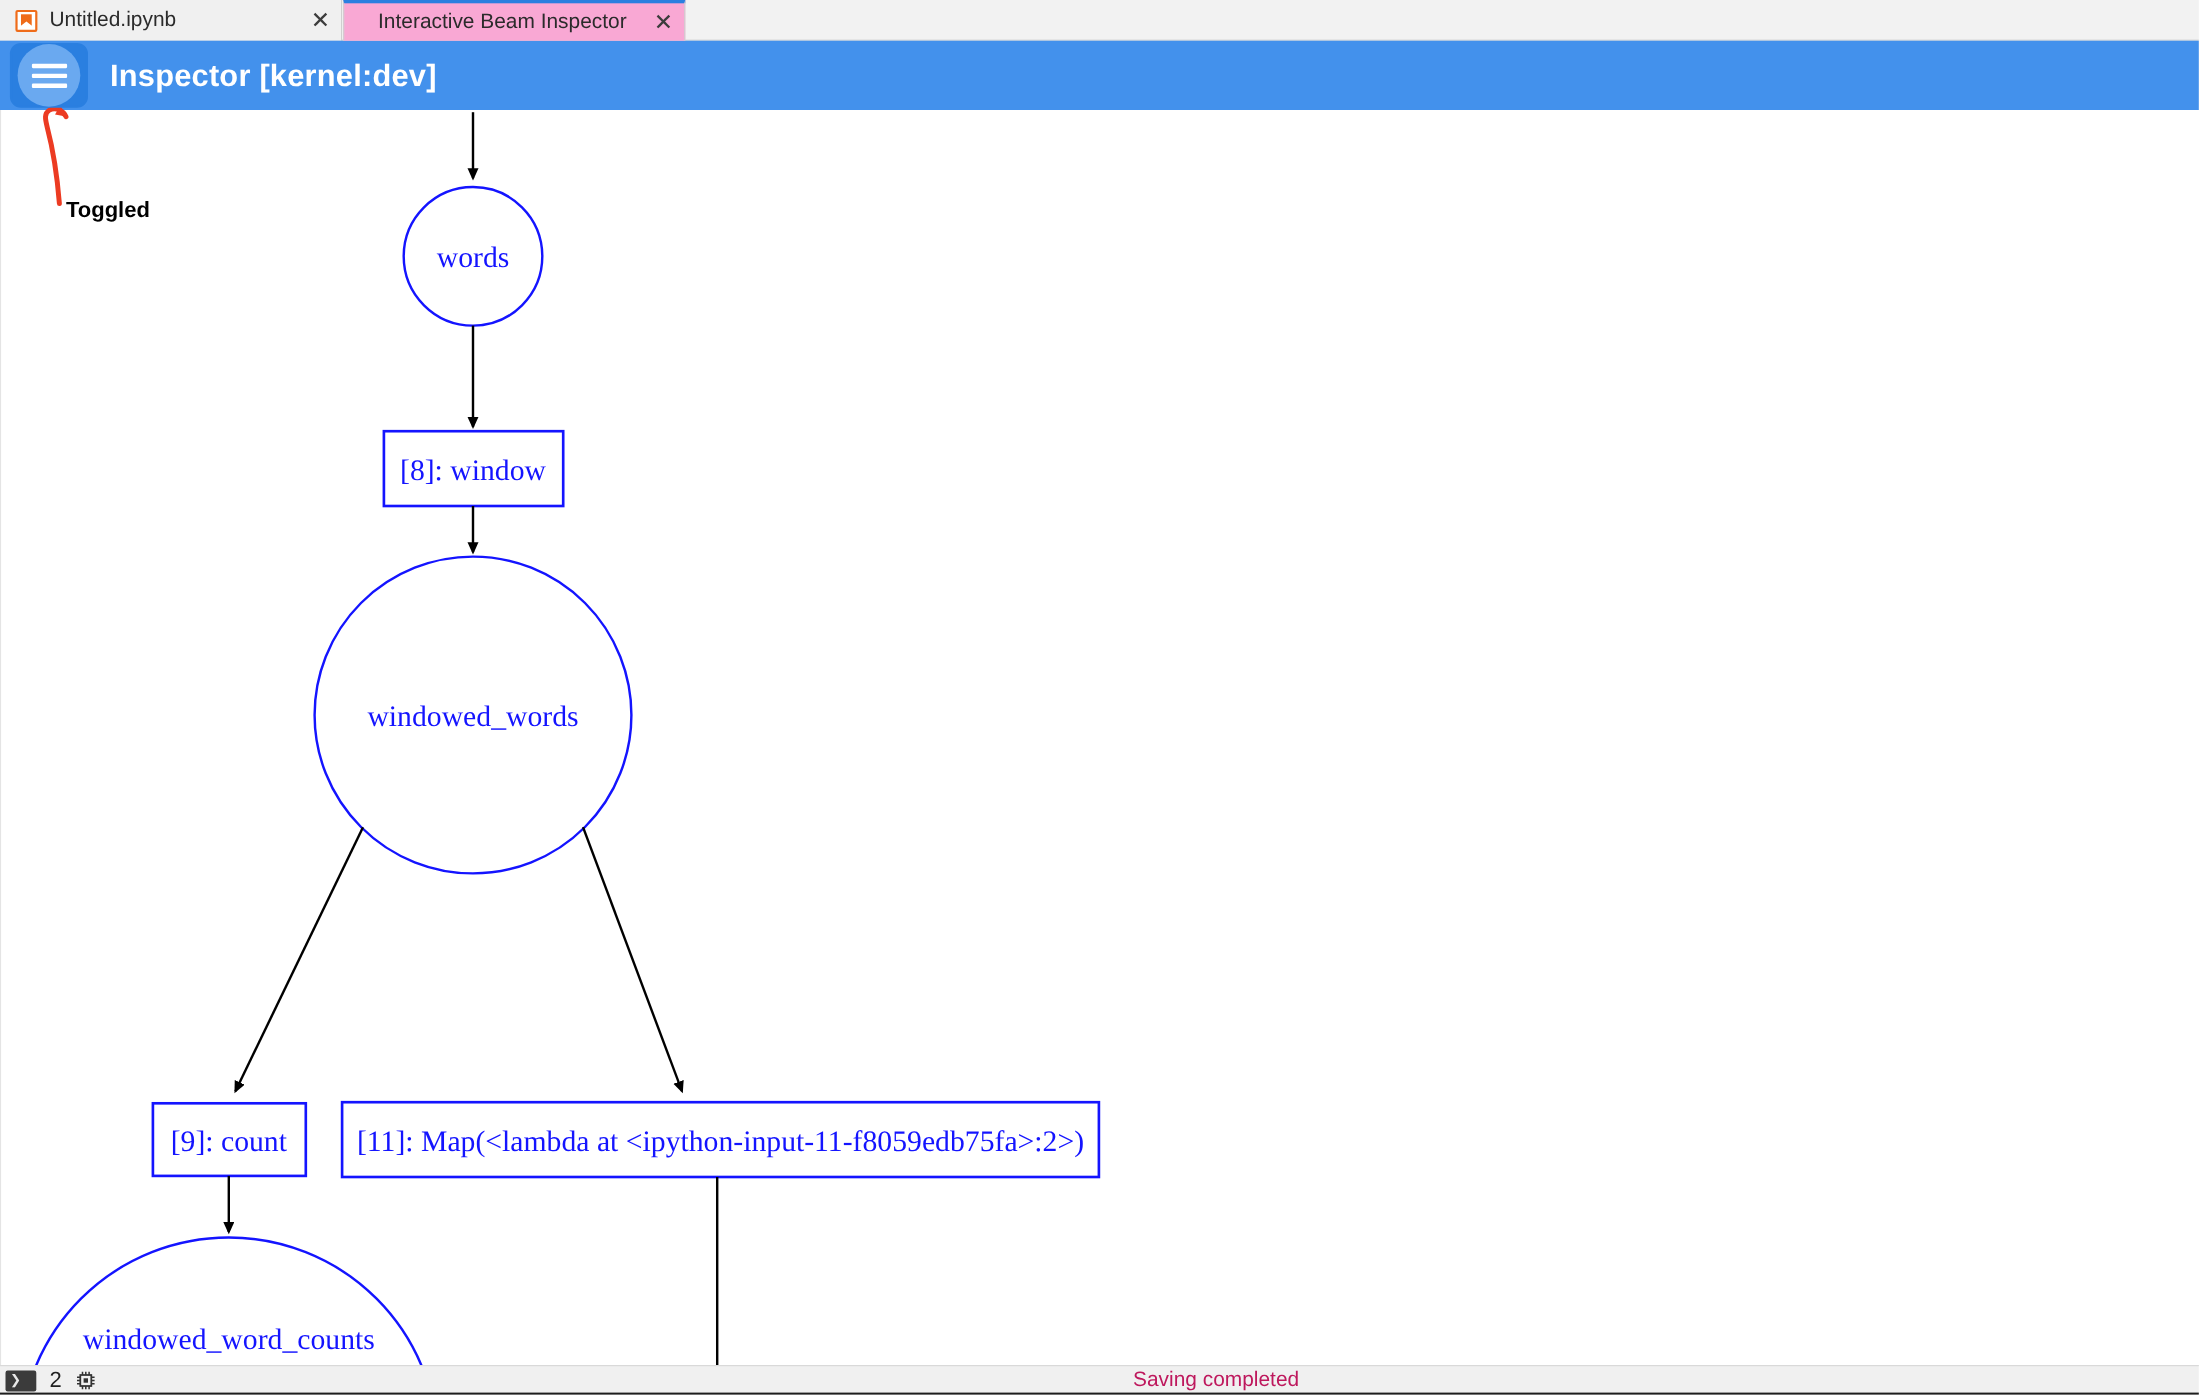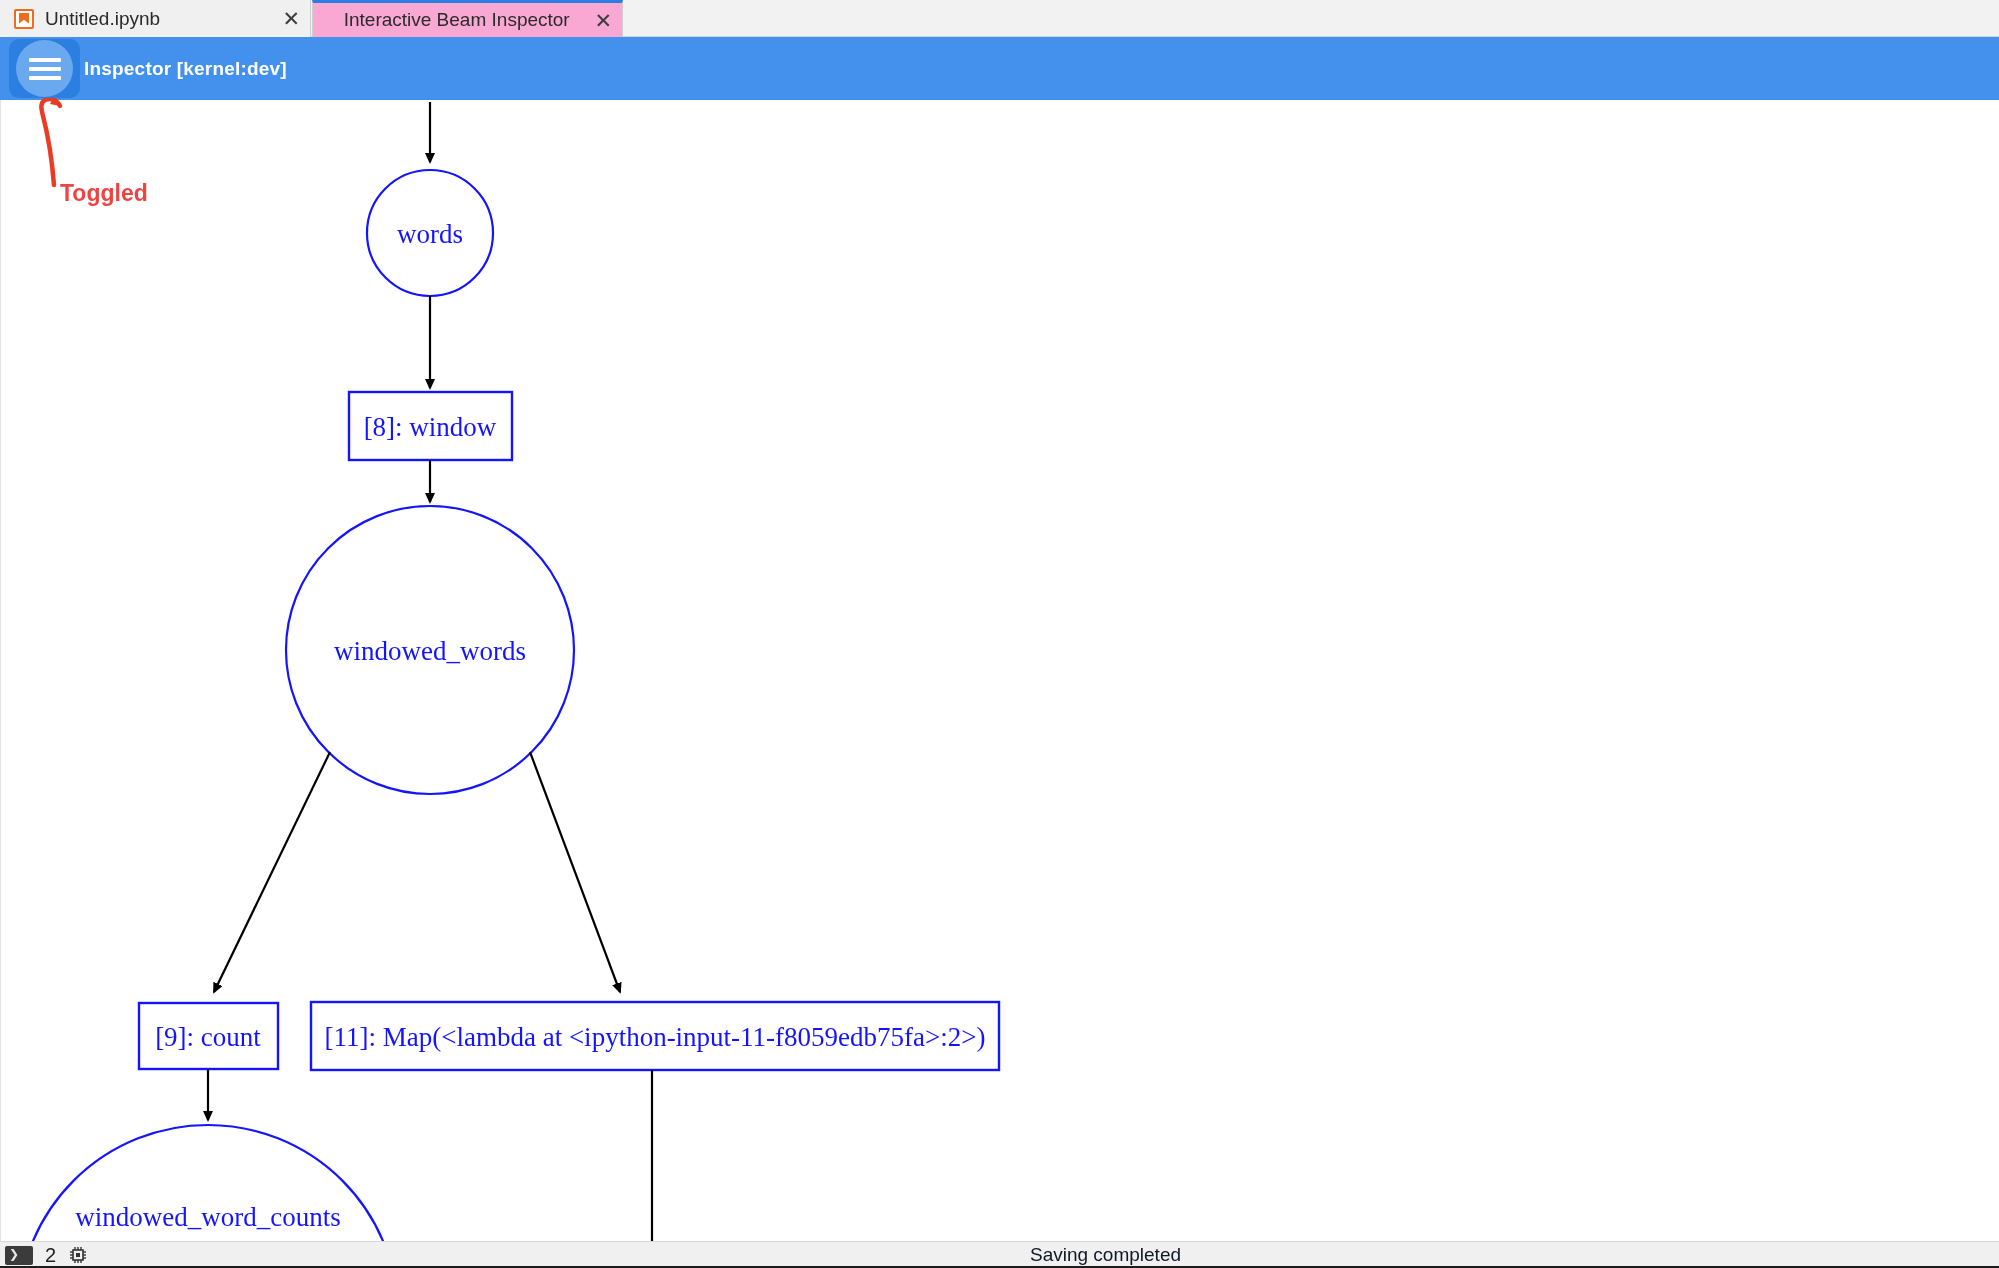--- a/index.html
+++ b/index.html
@@ -113,25 +113,25 @@
     gap: 5px;
   }
   .toggle-circle span {
     display: block;
     width: 32px; height: 4px;
     background: #ffffff;
     border-radius: 1px;
   }
   .header-title {
     position: absolute;
-    left: 84px; top: 37px;
+    left: 100px; top: 37px;
     height: 63px;
     line-height: 63px;
     color: #ffffff;
-    font-size: 19px;
+    font-size: 28px;
     font-weight: bold;
     letter-spacing: .2px;
     white-space: nowrap;
   }
 
   
   .canvas {
     position: absolute;
     left: 0; top: 100px;
     width: 1999px;
@@ -152,22 +152,22 @@
   .node-label {
     font-family: "Liberation Serif", serif;
     fill: #1414ff;
   }
 
   
   #annotation { position: absolute; left: 0; top: 0; pointer-events: none; }
   .annot-text {
     position: absolute;
     left: 60px; top: 180px;
-    color: #ef4444;
-    font-size: 23px;
+    color: #000000;
+    font-size: 20px;
     font-weight: bold;
     font-family: "Liberation Sans", sans-serif;
     white-space: nowrap;
   }
 
   
   .statusbar {
     position: absolute;
     left: 0; bottom: 0;
     width: 1999px; height: 27px;
@@ -193,21 +193,21 @@
     font-size: 12px;
     color: #e8e8e8;
     line-height: 19px;
   }
   .kernel-count { font-size: 20px; color: #222; }
   .chip-icon { width: 20px; height: 20px; display: inline-block; }
   .status-msg {
     position: absolute;
     left: 1030px;
     font-size: 19px;
-    color: #0f172a;
+    color: #be185d;
     white-space: nowrap;
   }
   .status-underline {
     position: absolute;
     left: 0; bottom: 0;
     width: 1999px; height: 2px;
     background: #1d1d1d;
   }
 </style>
 </head>

